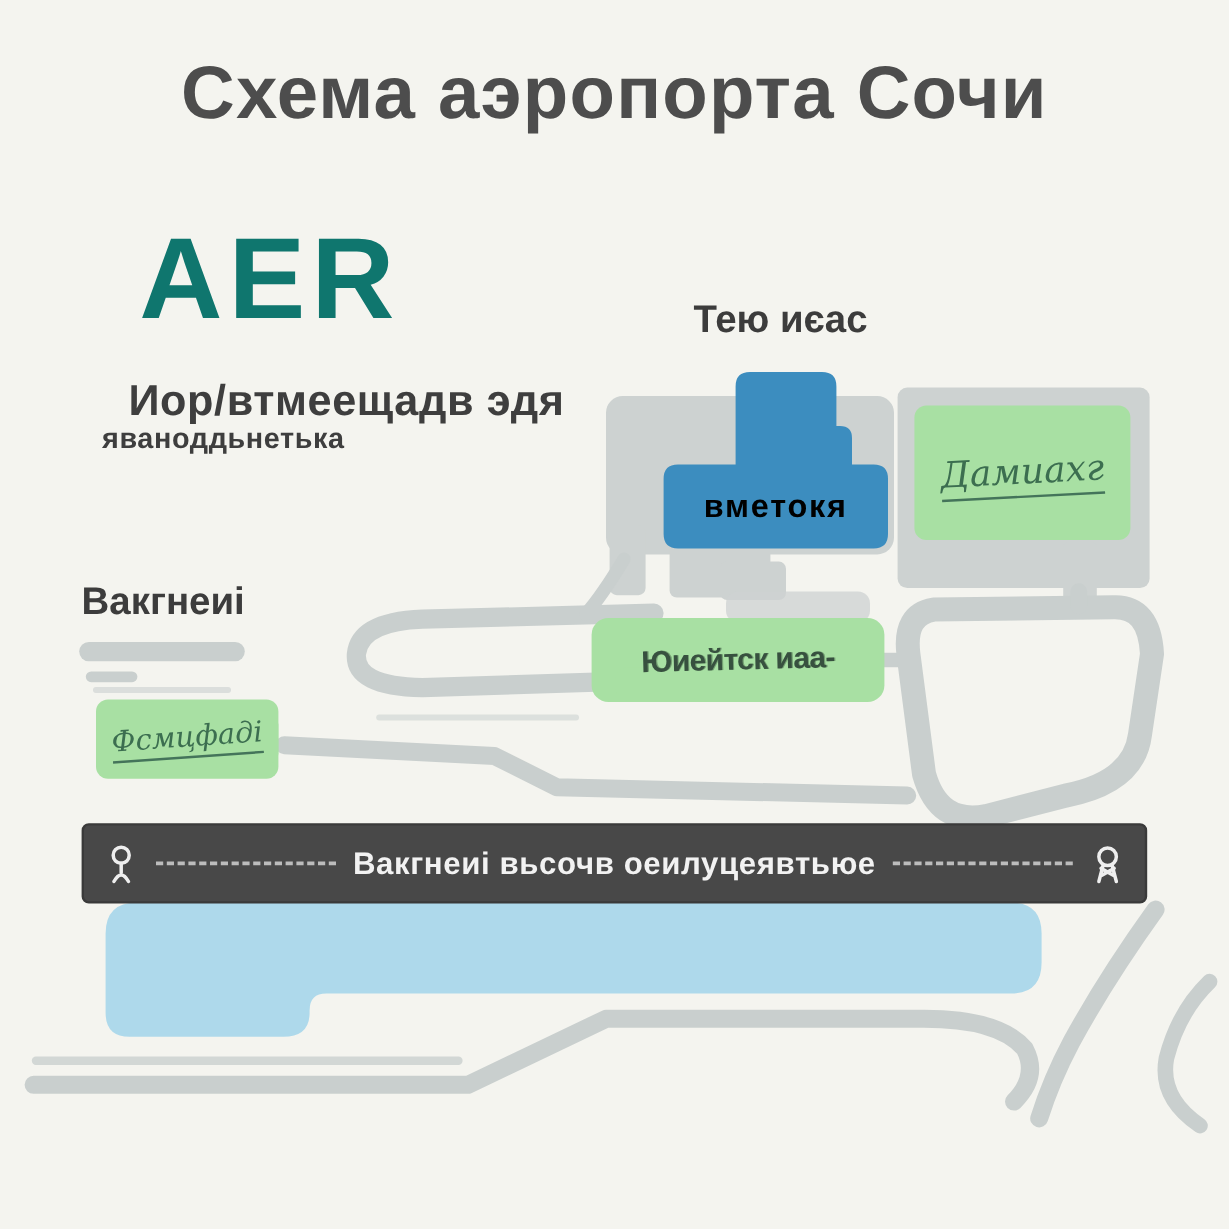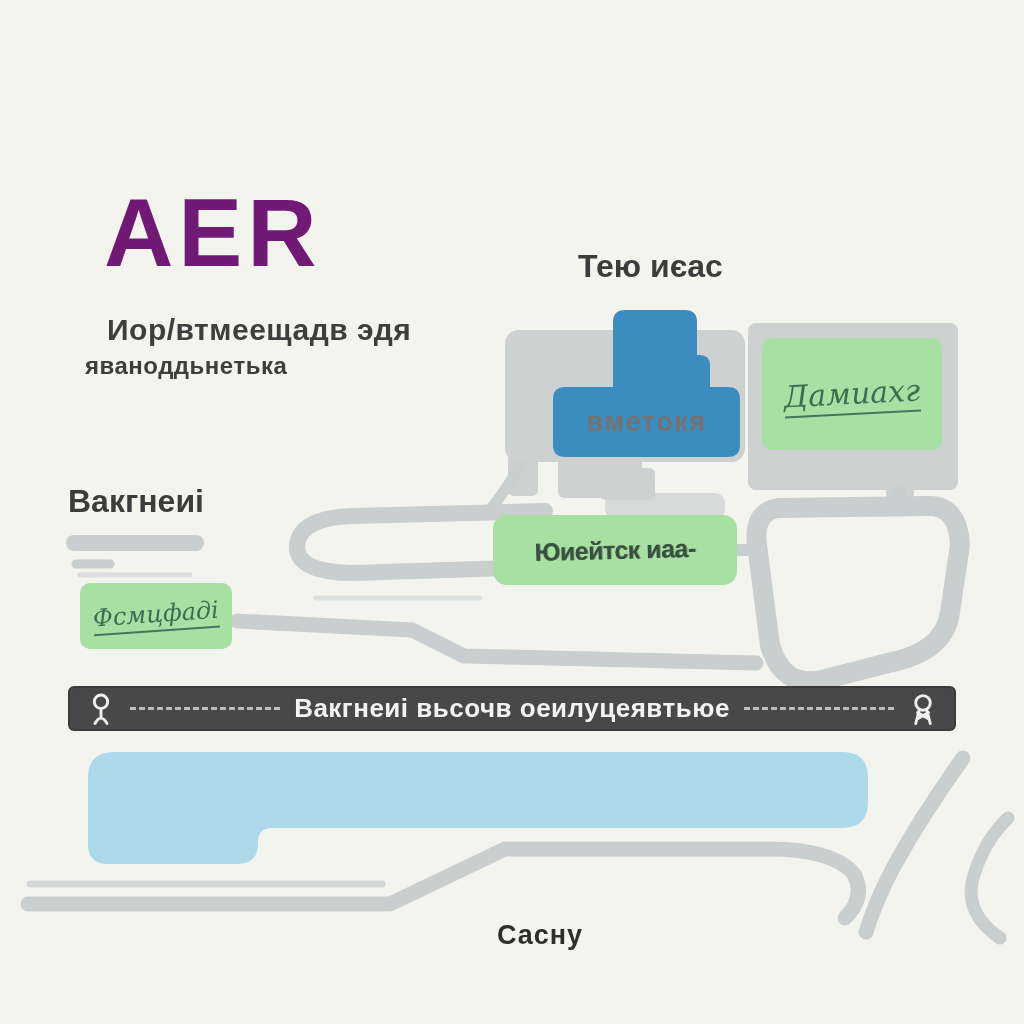--- a/index.html
+++ b/index.html
@@ -10,37 +10,37 @@
     position:relative;
   }
   .stage{position:absolute;inset:0;width:1024px;height:1024px;}
   .abs{position:absolute;}
   
   .title{
     left:0;top:42px;width:1024px;text-align:center;
     font-size:62px;font-weight:700;color:#4d4d4d;letter-spacing:1px;
   }
   .aer{
-    left:104px;top:178px;
-    font-size:96px;font-weight:800;color:#701a75;letter-spacing:5px;
+    left:116px;top:178px;
+    font-size:96px;font-weight:800;color:#0f766e;letter-spacing:5px;
   }
-  .sub1{left:107px;top:313px;font-size:30px;font-weight:600;color:#3e3e3e;letter-spacing:.5px;}
+  .sub1{left:107px;top:313px;font-size:36px;font-weight:600;color:#3e3e3e;letter-spacing:.5px;}
   .sub2{left:85px;top:352px;font-size:24px;font-weight:600;color:#3e3e3e;letter-spacing:.5px;}
   .lbl{font-size:32px;font-weight:600;color:#3c3c3c;}
   .lbl-top{left:578px;top:248px;}
   .lbl-left{left:68px;top:483px;}
   .lbl-bottom{
     left:440px;top:920px;width:200px;text-align:center;
     font-size:27px;font-weight:700;color:#2e2e2e;letter-spacing:1px;
   }
   
   .blue-label{
     left:553px;top:387px;width:187px;height:70px;
     display:flex;align-items:center;justify-content:center;
-    font-size:27px;font-weight:700;color:#737373;letter-spacing:1.5px;
+    font-size:27px;font-weight:700;color:#000000;letter-spacing:1.5px;
   }
   .hand{
     font-family:"DejaVu Serif", serif;font-style:italic;
     color:#3c6e50;
   }
   .hand .u{border-bottom:2px solid #44745a;padding-bottom:2px;}
   .green-right-label{
     left:762px;top:340px;width:180px;height:110px;
     display:flex;align-items:center;justify-content:center;
     font-size:30px;transform:rotate(-3deg);
@@ -52,21 +52,21 @@
   }
   .green-mid-label{
     left:493px;top:515px;width:244px;height:70px;
     display:flex;align-items:center;justify-content:center;
     font-size:25px;font-weight:700;color:#37503f;
     letter-spacing:-.5px;transform:rotate(-1.5deg);
     text-shadow:1px 0 0 rgba(20,40,25,.35);
   }
   
   .banner{
-    left:68px;top:686px;width:888px;height:45px;
+    left:68px;top:686px;width:888px;height:67px;
     background:#484848;border:2px solid #3a3a3a;border-radius:6px;
     box-sizing:border-box;
     display:flex;align-items:center;justify-content:space-between;
     padding:0 16px;
   }
   .banner .txt{
     font-size:26px;font-weight:700;color:#f2f2f2;letter-spacing:.5px;
     white-space:nowrap;
   }
   .dash{height:0;border-top:3px dashed #d9d9d9;opacity:.8;}
@@ -131,20 +131,21 @@
          Q258,828 258,842 V844 Q258,864 236,864 H108 Q88,864 88,844 Z"></path>
 
     <g fill="none" stroke="#c9cfce" stroke-linecap="round" stroke-linejoin="round">
       <path d="M30,884 H382" stroke-width="7" opacity="0.8"></path>
       <path d="M28,904 H390 L505,849 H765 Q832,848 854,874 Q866,897 845,918" stroke-width="15"></path>
       <path d="M963,758 Q922,815 893,868 Q876,900 866,932" stroke-width="15"></path>
       <path d="M1008,818 Q982,843 972,882 Q966,915 1000,938" stroke-width="13"></path>
     </g>
   </svg>
 
+  <div class="abs title">Схема аэропорта Сочи</div>
 
   <div class="abs aer">AER</div>
   <div class="abs sub1">Иор/втмеещадв эдя</div>
   <div class="abs sub2">яваноддьнетька</div>
 
   <div class="abs lbl lbl-top">Тею иєас</div>
   <div class="abs lbl lbl-left">Вакгнеиі</div>
 
   <div class="abs blue-label">вметокя</div>
 
@@ -167,15 +168,14 @@
     <span class="txt">Вакгнеиі вьсочв оеилуцеявтьюе</span>
     <span class="dash r"></span>
     <span class="bicon">
       <svg width="30" height="34" viewBox="0 0 24 28" fill="none" stroke="#eeeeee" stroke-width="2.4" stroke-linecap="round">
         <circle cx="12" cy="9" r="6"></circle>
         <path d="M9 14.5 L6 26 M15 14.5 L18 26 M7.5 22 L16.5 17 M16.5 22 L7.5 17"></path>
       </svg>
     </span>
   </div>
 
-  <div class="abs lbl-bottom">Сасну</div>
 
 </div>
 
 </body></html>

